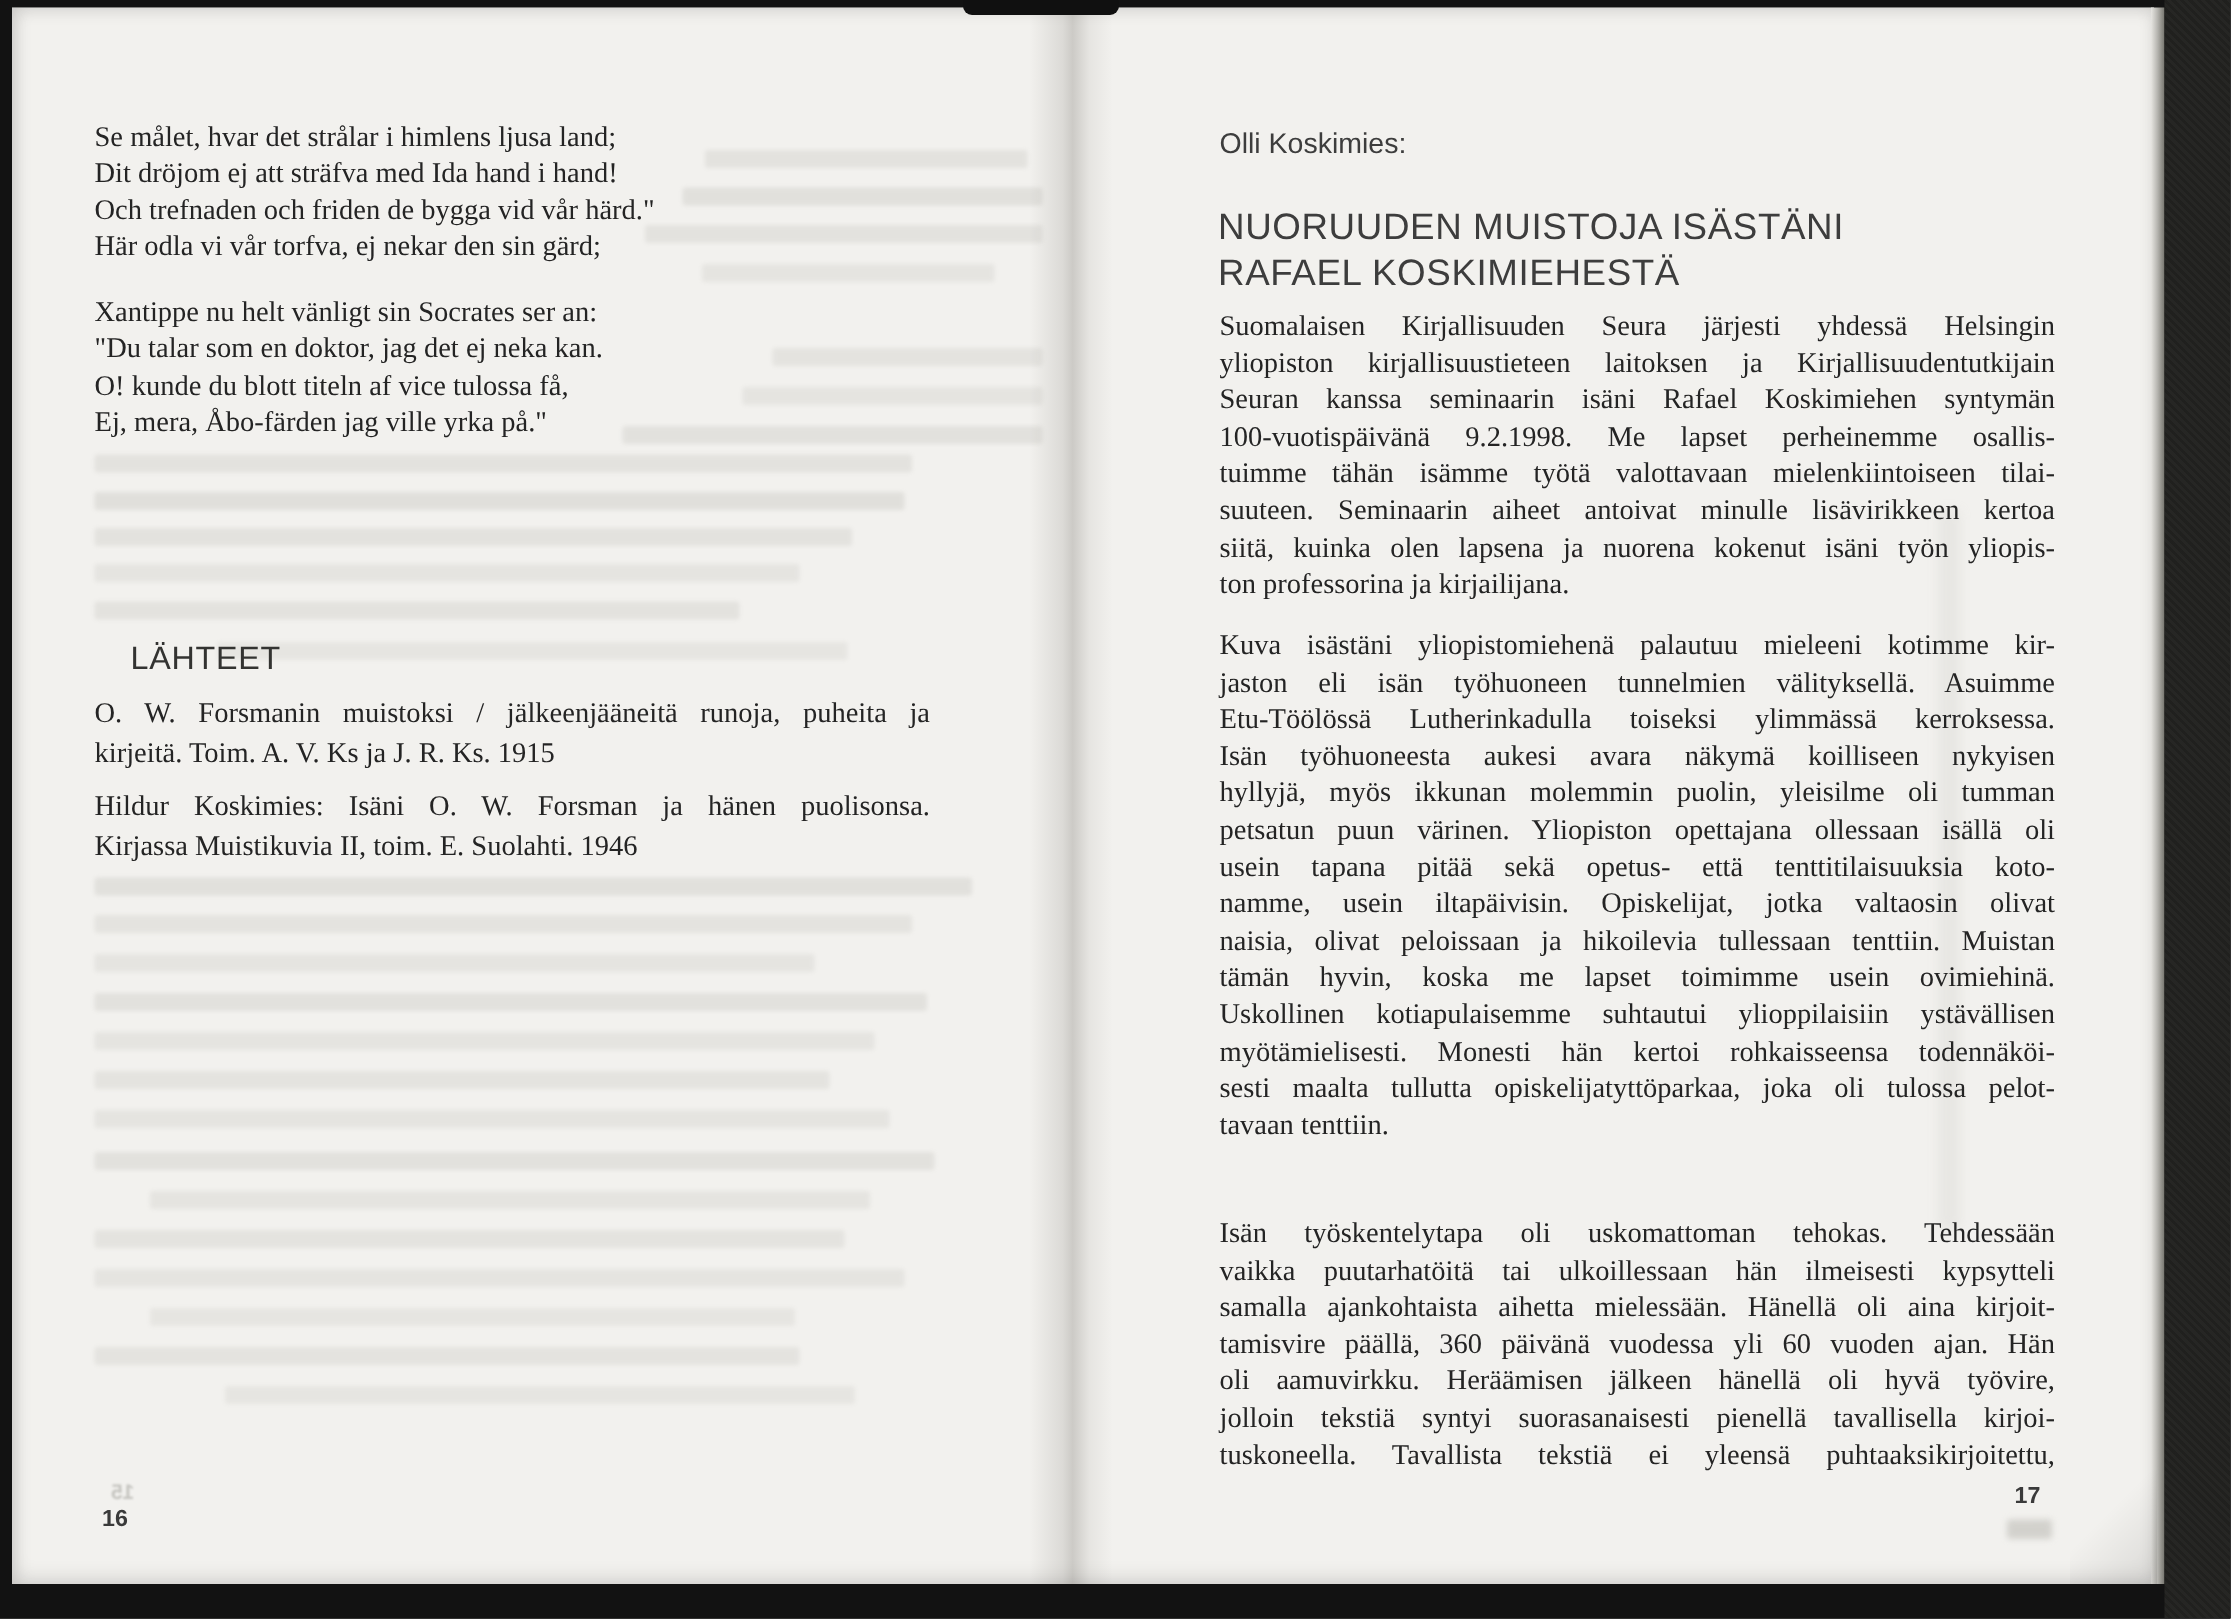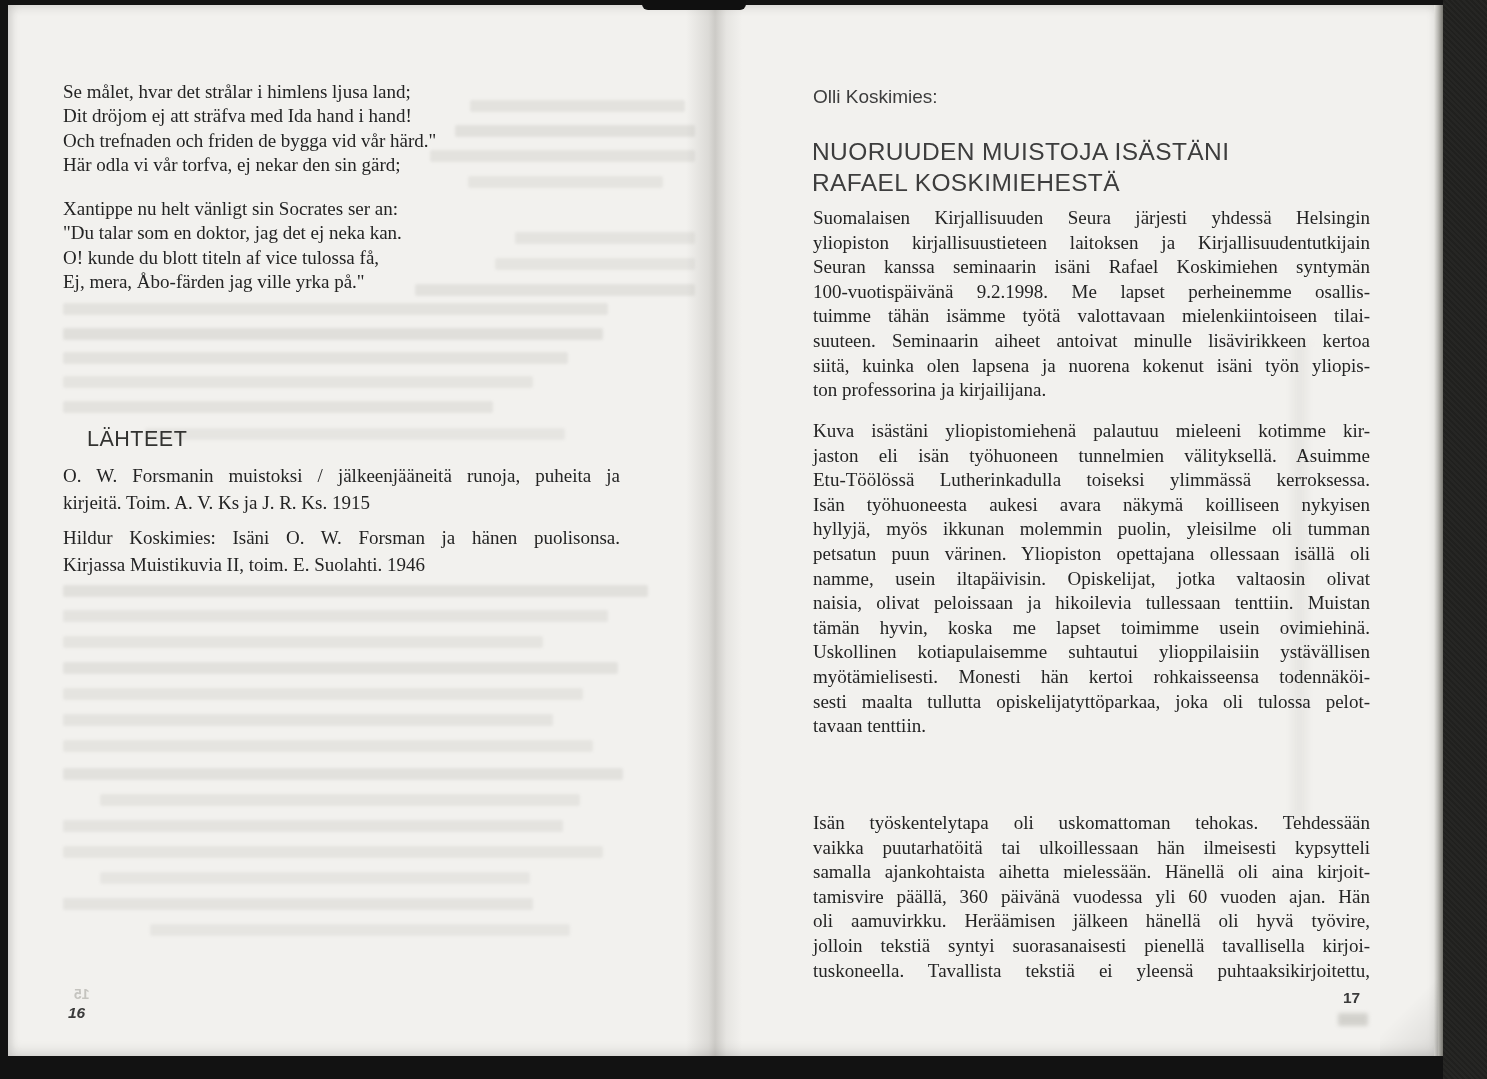--- a/index.html
+++ b/index.html
@@ -68,21 +68,21 @@
   .para{position:absolute;left:813px;width:557px;font-size:19px;line-height:24.6px;color:#242424;}
   #p1{top:206px;}
   #p2{top:419px;}
   #p3{top:811px;}
 
   .tline{white-space:normal;}
   .jline{text-align:justify;text-align-last:justify;}
   .jline.lastleft{text-align-last:left;}
 
   .page-number{position:absolute;font-size:15.5px;font-weight:700;color:#3a3a3a;}
-  #pn-left{left:68px;top:1004px;font-style:italic;}
+  #pn-left{left:68px;top:1004px;}
   #pn-right{left:1343px;top:989px;}
 
   
   .ghost-line{
     position:absolute;height:12px;border-radius:2px;
     background:#8d8c84;filter:blur(1.4px);
   }
   .ghost-15{
     position:absolute;left:74px;top:986px;
     font-family:"Liberation Sans","DejaVu Sans",sans-serif;
@@ -194,20 +194,21 @@
         <div class="tline jline lastleft">ton professorina ja kirjailijana.</div>
       </div>
 
     <div id="p2" class="para">
         <div class="tline jline">Kuva isästäni yliopistomiehenä palautuu mieleeni kotimme kir-</div>
         <div class="tline jline">jaston eli isän työhuoneen tunnelmien välityksellä. Asuimme</div>
         <div class="tline jline">Etu-Töölössä Lutherinkadulla toiseksi ylimmässä kerroksessa.</div>
         <div class="tline jline">Isän työhuoneesta aukesi avara näkymä koilliseen nykyisen</div>
         <div class="tline jline">hyllyjä, myös ikkunan molemmin puolin, yleisilme oli tumman</div>
         <div class="tline jline">petsatun puun värinen. Yliopiston opettajana ollessaan isällä oli</div>
+        <div class="tline jline">usein tapana pitää sekä opetus- että tenttitilaisuuksia koto-</div>
         <div class="tline jline">namme, usein iltapäivisin. Opiskelijat, jotka valtaosin olivat</div>
         <div class="tline jline">naisia, olivat peloissaan ja hikoilevia tullessaan tenttiin. Muistan</div>
         <div class="tline jline">tämän hyvin, koska me lapset toimimme usein ovimiehinä.</div>
         <div class="tline jline">Uskollinen kotiapulaisemme suhtautui ylioppilaisiin ystävällisen</div>
         <div class="tline jline">myötämielisesti. Monesti hän kertoi rohkaisseensa todennäköi-</div>
         <div class="tline jline">sesti maalta tullutta opiskelijatyttöparkaa, joka oli tulossa pelot-</div>
         <div class="tline jline lastleft">tavaan tenttiin.</div>
       </div>
 
     <div id="p3" class="para">

